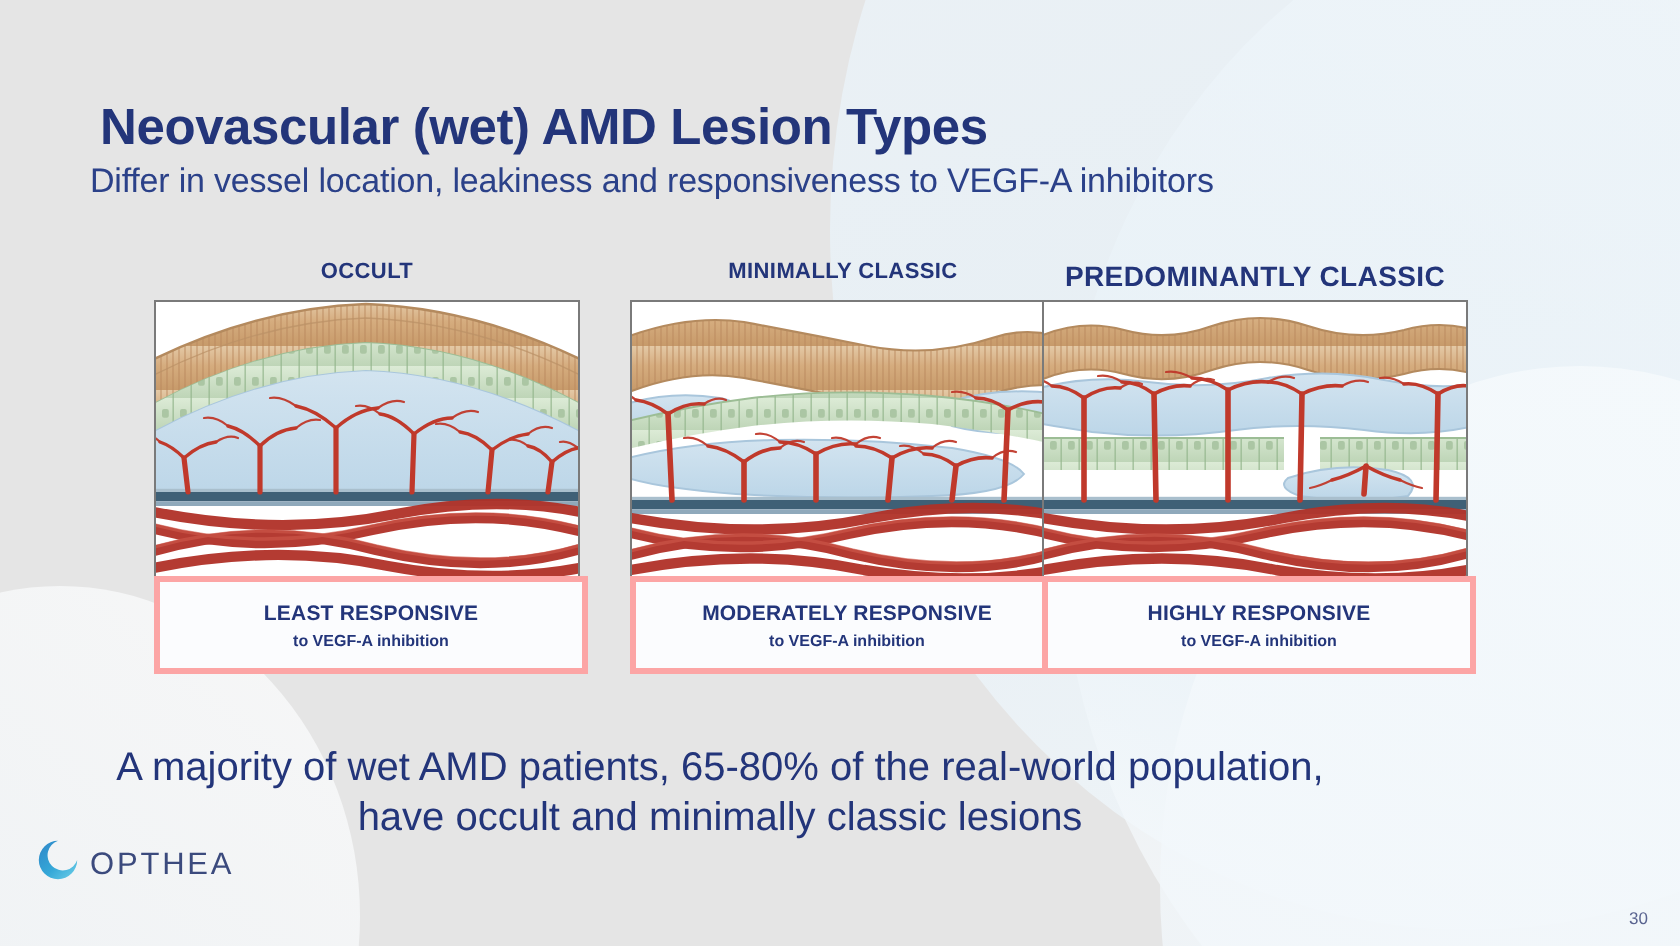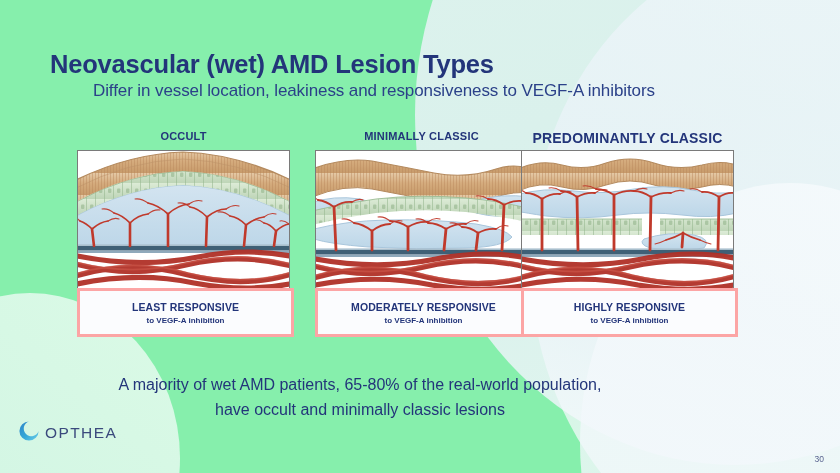--- a/index.html
+++ b/index.html
@@ -2,21 +2,21 @@
 <html><head>
 <meta charset="utf-8">
 <style>
   html,body{margin:0;padding:0;}
   body{
     width:840px;height:473px;overflow:hidden;position:relative;
     background:#ffffff;
     font-family:"Liberation Sans", sans-serif;
   }
   
-  #slide{position:absolute;inset:0;overflow:hidden;background:#86efac;}
+  #slide{position:absolute;inset:0;overflow:hidden;background:#e5e5e5;}
   .bg-arc{
     position:absolute;border-radius:50%;
     background:linear-gradient(160deg,#eef4f9 0%,#e8f1f7 50%,#f4f9fc 100%);
     pointer-events:none;
   }
   .bg-arc-a{width:640px;height:700px;right:-215px;top:-235px;opacity:.85;}
   .bg-arc-b{width:560px;height:640px;right:-250px;top:-60px;
     background:linear-gradient(200deg,#f1f7fb 0%,#e9f2f8 60%,#ffffff 100%);opacity:.75;}
   .bg-arc-c{width:420px;height:520px;right:-160px;bottom:-230px;
     background:linear-gradient(20deg,#eff5fa 0%,#f7fbfd 100%);opacity:.8;}
@@ -24,21 +24,21 @@
     background:linear-gradient(40deg,#eef5fa 0%,#ffffff 100%);opacity:.7;}
 
   
   #title{
     position:absolute;left:50px;top:50px;
     font-size:25.5px;font-weight:bold;color:#23357a;letter-spacing:-0.2px;
     white-space:nowrap;
   }
   #subtitle{
     position:absolute;left:45px;top:81px;
-    font-size:17px;color:#2b4189;letter-spacing:-0.1px;white-space:nowrap;margin-left:48px;
+    font-size:17px;color:#2b4189;letter-spacing:-0.1px;white-space:nowrap;
   }
 
   
   .panel{position:absolute;top:150px;width:230px;}
   .panel-1{left:77px;}
   .panel-2{left:315px;}
   .panel-3{left:521px;}
 
   .panel-head{
     position:absolute;top:-20px;left:0;width:213px;text-align:center;
@@ -58,21 +58,21 @@
   }
   .cap-main{font-size:10.5px;font-weight:bold;color:#23357a;letter-spacing:0.1px;}
   .cap-sub{font-size:8px;font-weight:bold;color:#23357a;margin-top:3px;}
 
   
   .fig svg{display:block;width:211px;height:137px;}
 
   
   #summary{
     position:absolute;left:0;top:372px;width:720px;text-align:center;
-    font-size:16px;color:#23357a;line-height:25px;
+    font-size:20px;color:#23357a;line-height:25px;
   }
   
   #logo{position:absolute;left:18px;bottom:27px;display:flex;align-items:center;gap:5px;}
   #logo-text{font-size:15.5px;color:#3b4a7d;letter-spacing:1.4px;}
   #pageno{position:absolute;right:16px;bottom:9px;font-size:8.5px;color:#5a6490;}
 </style>
 </head>
 <body>
 
 <div id="slide">

